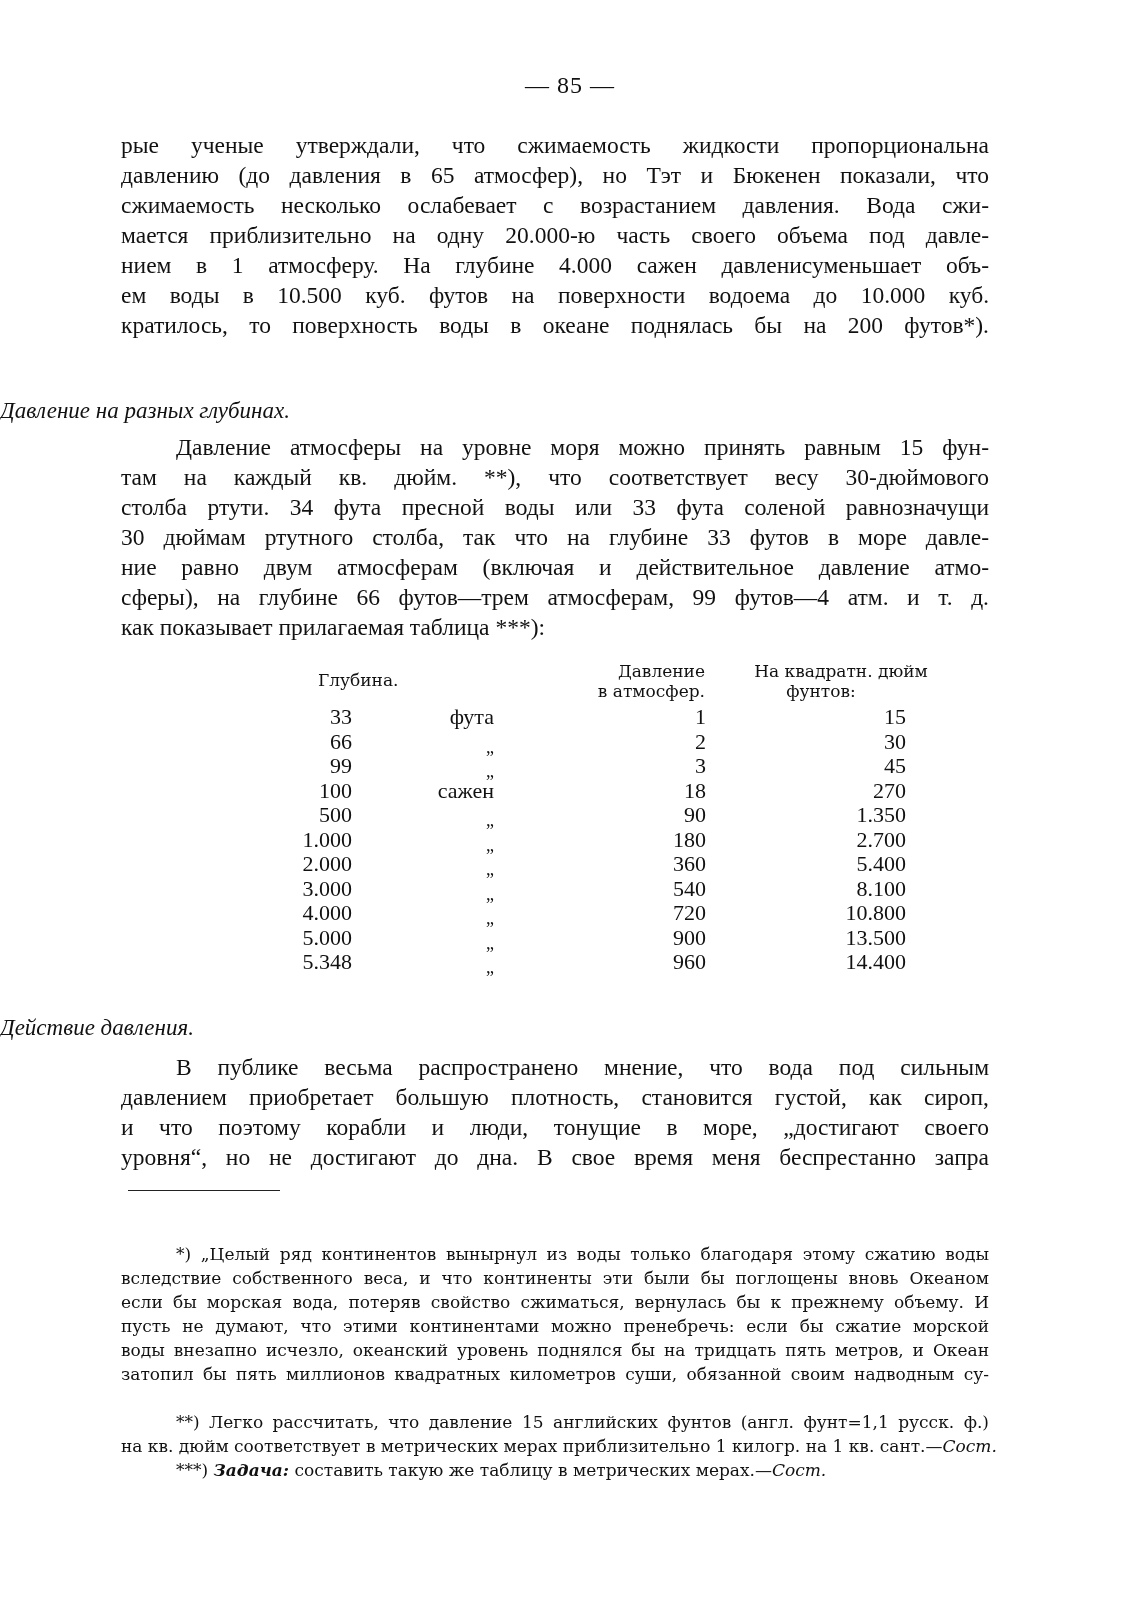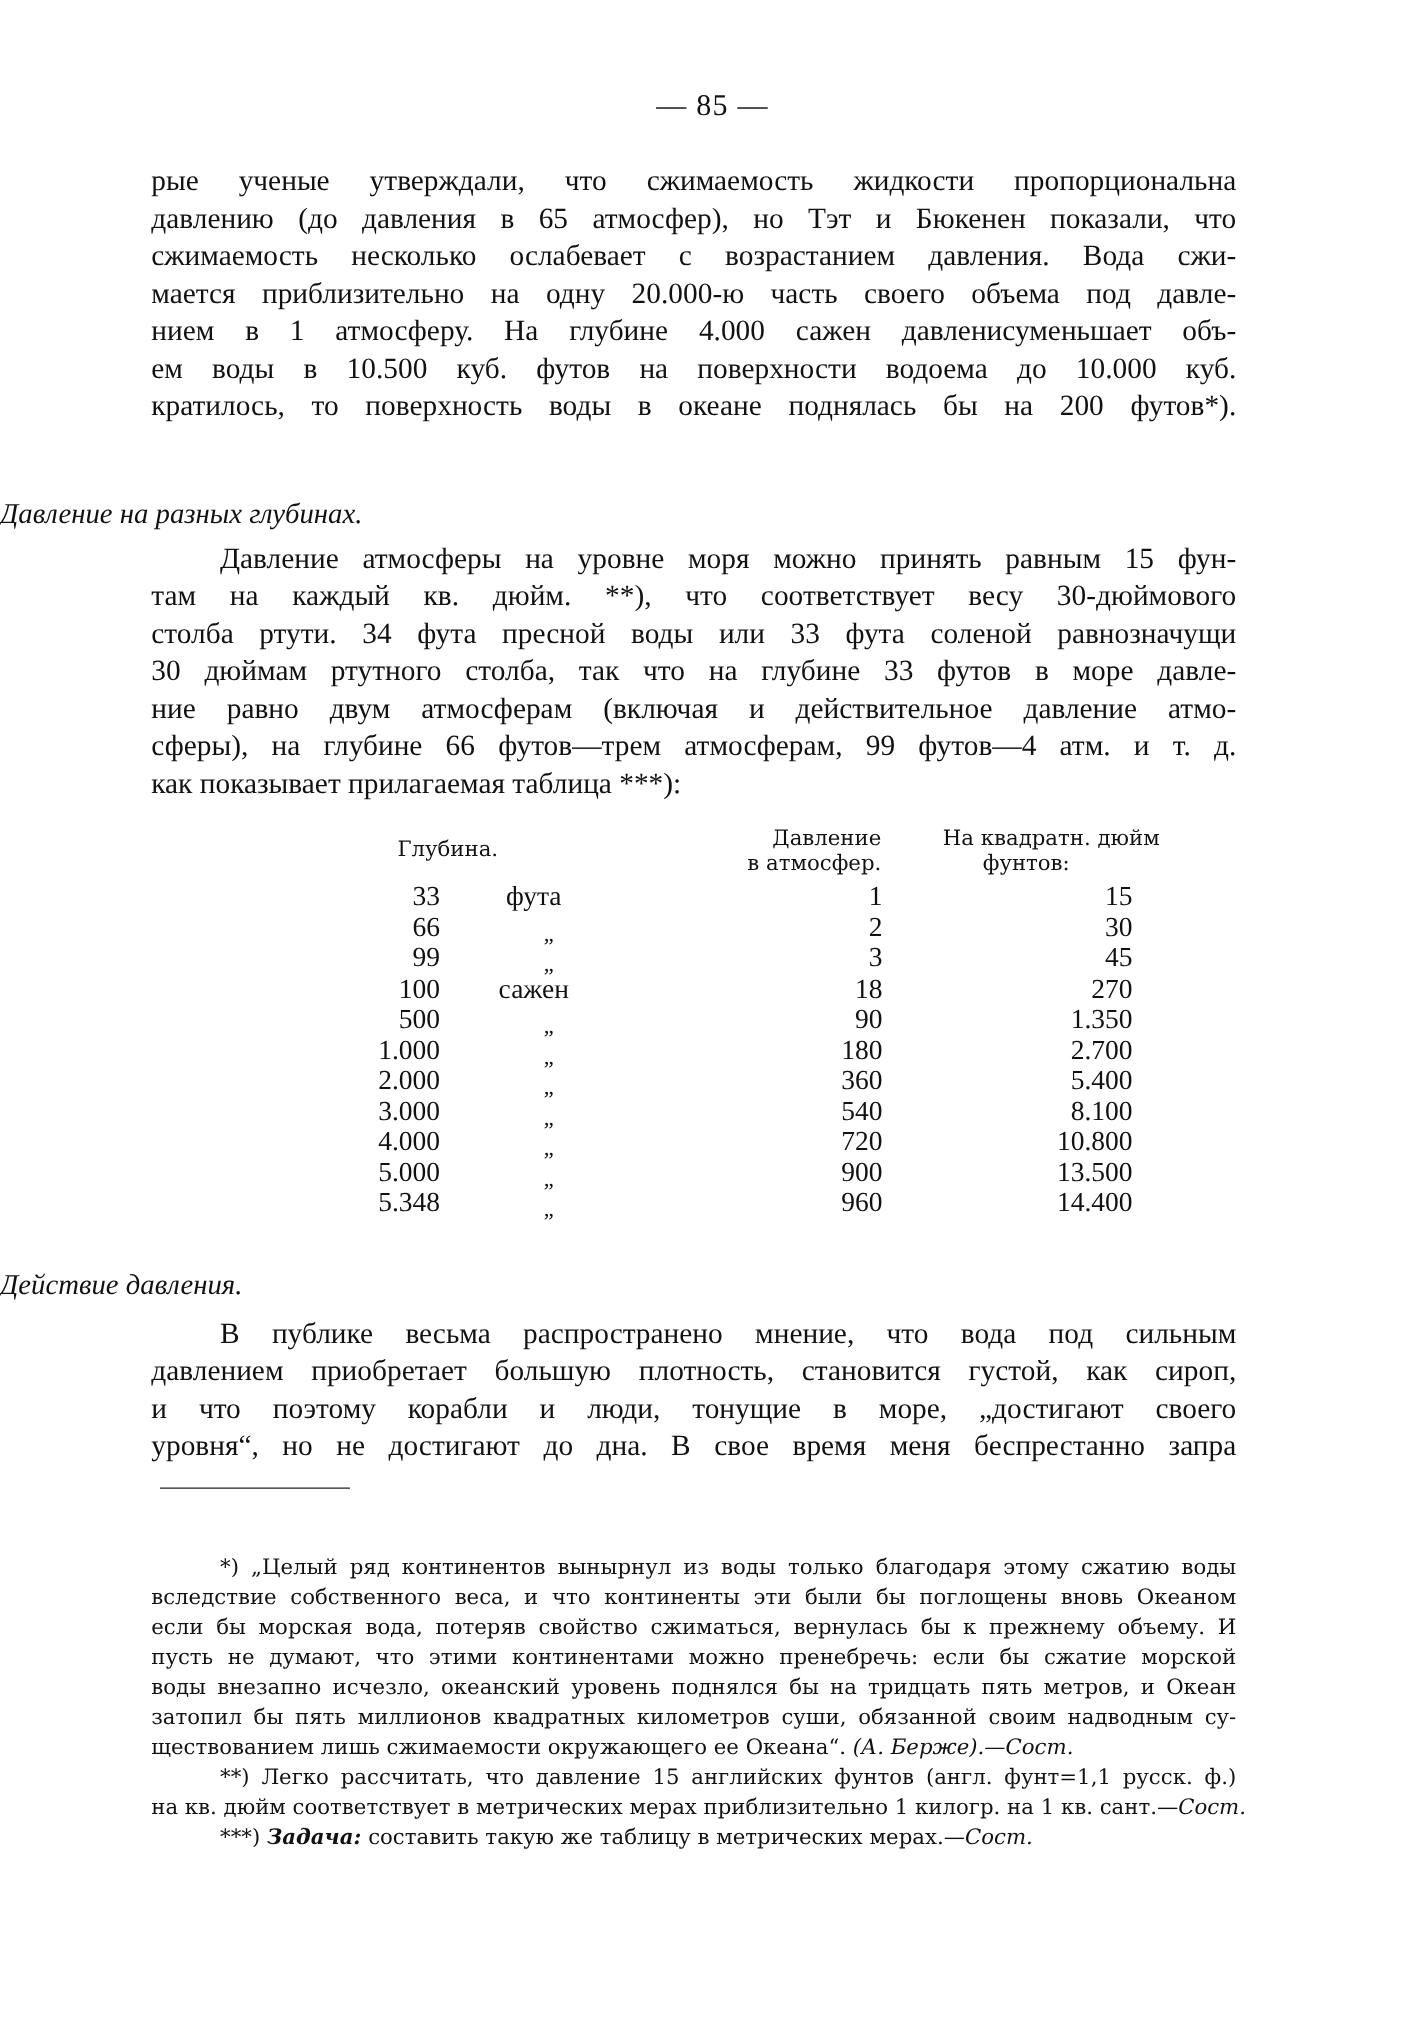--- a/index.html
+++ b/index.html
@@ -12,21 +12,21 @@
   .para .line { display: block; white-space: nowrap; text-align: justify; text-align-last: justify; }
   .para .line.last { text-align-last: left; }
   .heading { position: absolute; left: 0; width: 1140px; text-align: left; font-style: italic;
              font-size: 23px; }
   table.depth-table { position: absolute; left: 290px; top: 660px; border-collapse: collapse;
                       font-size: 22px; line-height: 24.5px; }
   .depth-table th { font-weight: normal; font-size: 17px; line-height: 20px; vertical-align: top;
                     padding-bottom: 4px; font-family: "DejaVu Serif", serif; }
   .depth-table td { padding: 0; }
   .c-depth { width: 62px; text-align: right; }
-  .c-unit { width: 110px; text-align: center; padding-left: 8px !important; margin-left: 44px; }
+  .c-unit { width: 110px; text-align: right; padding-left: 8px !important; margin-left: 44px; }
   .c-atm { width: 210px; text-align: right; }
   .c-lb { width: 200px; text-align: right; padding-right: 70px !important; }
   .ditto { padding-left: 32px !important; position: relative; top: 5px; font-size: 18px; }
   .rule { position: absolute; left: 128px; top: 1190px; width: 152px; height: 0;
           border-top: 1.5px solid #222; }
   .foot { position: absolute; left: 121px; width: 868px; font-size: 17px; line-height: 24px;
           font-family: "DejaVu Serif", serif; }
   .foot .line { display: block; white-space: nowrap; text-align: justify; text-align-last: justify; }
   .foot .line.last { text-align-last: left; }
   .foot .line.ind { padding-left: 55px; margin-top: 44px; }
@@ -155,21 +155,20 @@
 
 <div class="rule"></div>
 
 <div class="foot" style="top:1198px;">
   <span class="line ind">*) „Целый ряд континентов вынырнул из воды только благодаря этому сжатию воды</span>
   <span class="line">вследствие собственного веса, и что континенты эти были бы поглощены вновь Океаном</span>
   <span class="line">если бы морская вода, потеряв свойство сжиматься, вернулась бы к прежнему объему. И</span>
   <span class="line">пусть не думают, что этими континентами можно пренебречь: если бы сжатие морской</span>
   <span class="line">воды внезапно исчезло, океанский уровень поднялся бы на тридцать пять метров, и Океан</span>
   <span class="line">затопил бы пять миллионов квадратных километров суши, обязанной своим надводным су-</span>
-  <span class="line last"><span>ществованием лишь сжимаемости окружающего ее Океана“. </span><span class="it">(А. Берже).—Сост.</span></span>
 </div>
 
 <div class="foot" style="top:1366px;">
   <span class="line ind">**) Легко рассчитать, что давление 15 английских фунтов (англ. фунт=1,1 русск. ф.)</span>
   <span class="line"><span>на кв. дюйм соответствует в метрических мерах приблизительно 1 килогр. на 1 кв. сант.—</span><span class="it">Сост.</span></span>
 </div>
 
 <div class="foot" style="top:1414px;">
   <span class="line ind last"><span>***) </span><span class="bi">Задача:</span><span> составить такую же таблицу в метрических мерах.—</span><span class="it">Сост.</span></span>
 </div>

